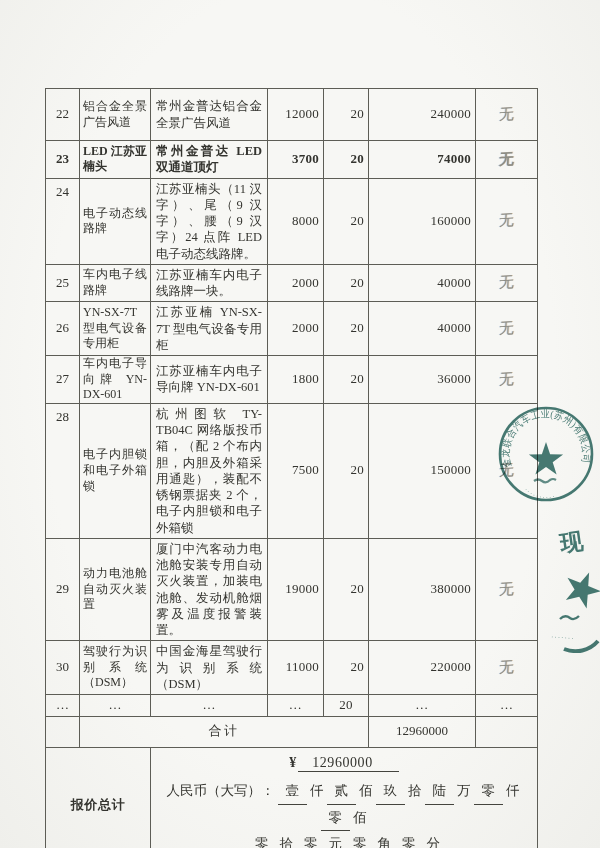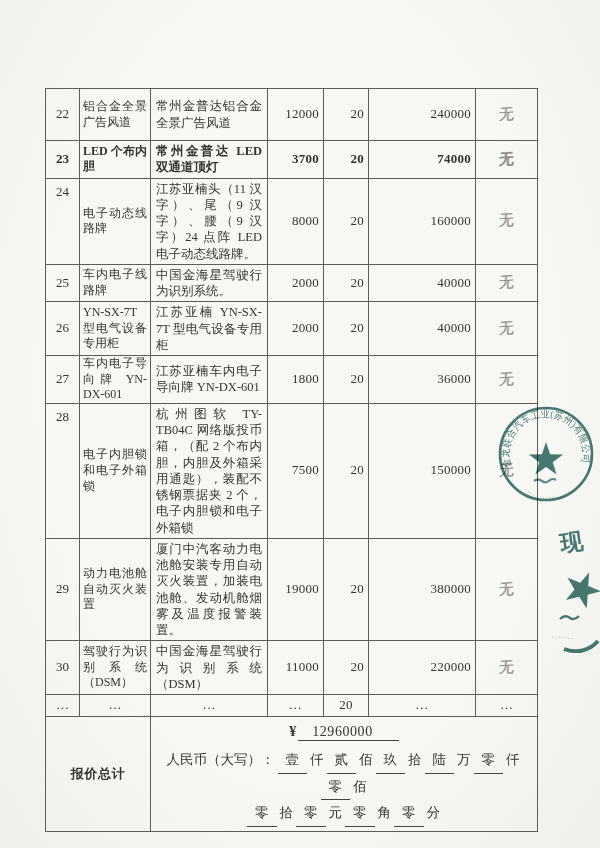--- a/index.html
+++ b/index.html
@@ -121,40 +121,40 @@
           <td class="c-no">22</td>
           <td class="c-name">铝合金全景广告风道</td>
           <td class="c-desc">常州金普达铝合金全景广告风道</td>
           <td class="c-unit_price">12000</td>
           <td class="c-qty">20</td>
           <td class="c-total">240000</td>
           <td class="c-remark"><span class="wu">无</span></td>
         </tr>
         <tr>
           <td class="c-no">23</td>
-          <td class="c-name">LED 个布内胆</td>
+          <td class="c-name">LED 江苏亚楠头</td>
           <td class="c-desc">常州金普达 LED 双通道顶灯</td>
           <td class="c-unit_price">3700</td>
           <td class="c-qty">20</td>
           <td class="c-total">74000</td>
           <td class="c-remark"><span class="wu">无</span></td>
         </tr>
         <tr>
           <td class="c-no">24</td>
           <td class="c-name">电子动态线路牌</td>
           <td class="c-desc">江苏亚楠头（11 汉字）、尾（9 汉字）、腰（9 汉字）24 点阵 LED 电子动态线路牌。</td>
           <td class="c-unit_price">8000</td>
           <td class="c-qty">20</td>
           <td class="c-total">160000</td>
           <td class="c-remark"><span class="wu">无</span></td>
         </tr>
         <tr>
           <td class="c-no">25</td>
           <td class="c-name">车内电子线路牌</td>
-          <td class="c-desc">中国金海星驾驶行为识别系统。</td>
+          <td class="c-desc">江苏亚楠车内电子线路牌一块。</td>
           <td class="c-unit_price">2000</td>
           <td class="c-qty">20</td>
           <td class="c-total">40000</td>
           <td class="c-remark"><span class="wu">无</span></td>
         </tr>
         <tr>
           <td class="c-no">26</td>
           <td class="c-name">YN-SX-7T 型电气设备专用柜</td>
           <td class="c-desc">江苏亚楠 YN-SX-7T 型电气设备专用柜</td>
           <td class="c-unit_price">2000</td>
@@ -202,20 +202,26 @@
           <td class="c-no">…</td>
           <td class="c-name">…</td>
           <td class="c-desc">…</td>
           <td class="c-unit_price">…</td>
           <td class="c-qty">20</td>
           <td class="c-total">…</td>
           <td class="c-remark">…</td>
         </tr>
       </tbody>
     <tbody>
+      <tr class="subtotal-row">
+        <td class="c-no"></td>
+        <td class="sub-label" colspan="4">合计</td>
+        <td class="sub-value">12960000</td>
+        <td></td>
+      </tr>
       <tr class="grand-row">
         <td class="gt-label" colspan="2">报价总计</td>
         <td class="gt-content" colspan="5">
           <div class="gt-amount-line">
             <span class="gt-cur">¥</span><span class="gt-amount">12960000</span>
           </div>
           <div class="gt-capital-line">
             <span class="gt-caption">人民币（大写）：</span><span id="capital-seq"><span class="cap-d">壹</span><span class="cap-u">仟</span><span class="cap-d">贰</span><span class="cap-u">佰</span><span class="cap-d">玖</span><span class="cap-u">拾</span><span class="cap-d">陆</span><span class="cap-u">万</span><span class="cap-d">零</span><span class="cap-u">仟</span><span class="cap-d">零</span><span class="cap-u">佰</span><br><span class="cap-d">零</span><span class="cap-u">拾</span><span class="cap-d">零</span><span class="cap-u">元</span><span class="cap-d">零</span><span class="cap-u">角</span><span class="cap-d">零</span><span class="cap-u">分</span></span>
           </div>
         </td>

